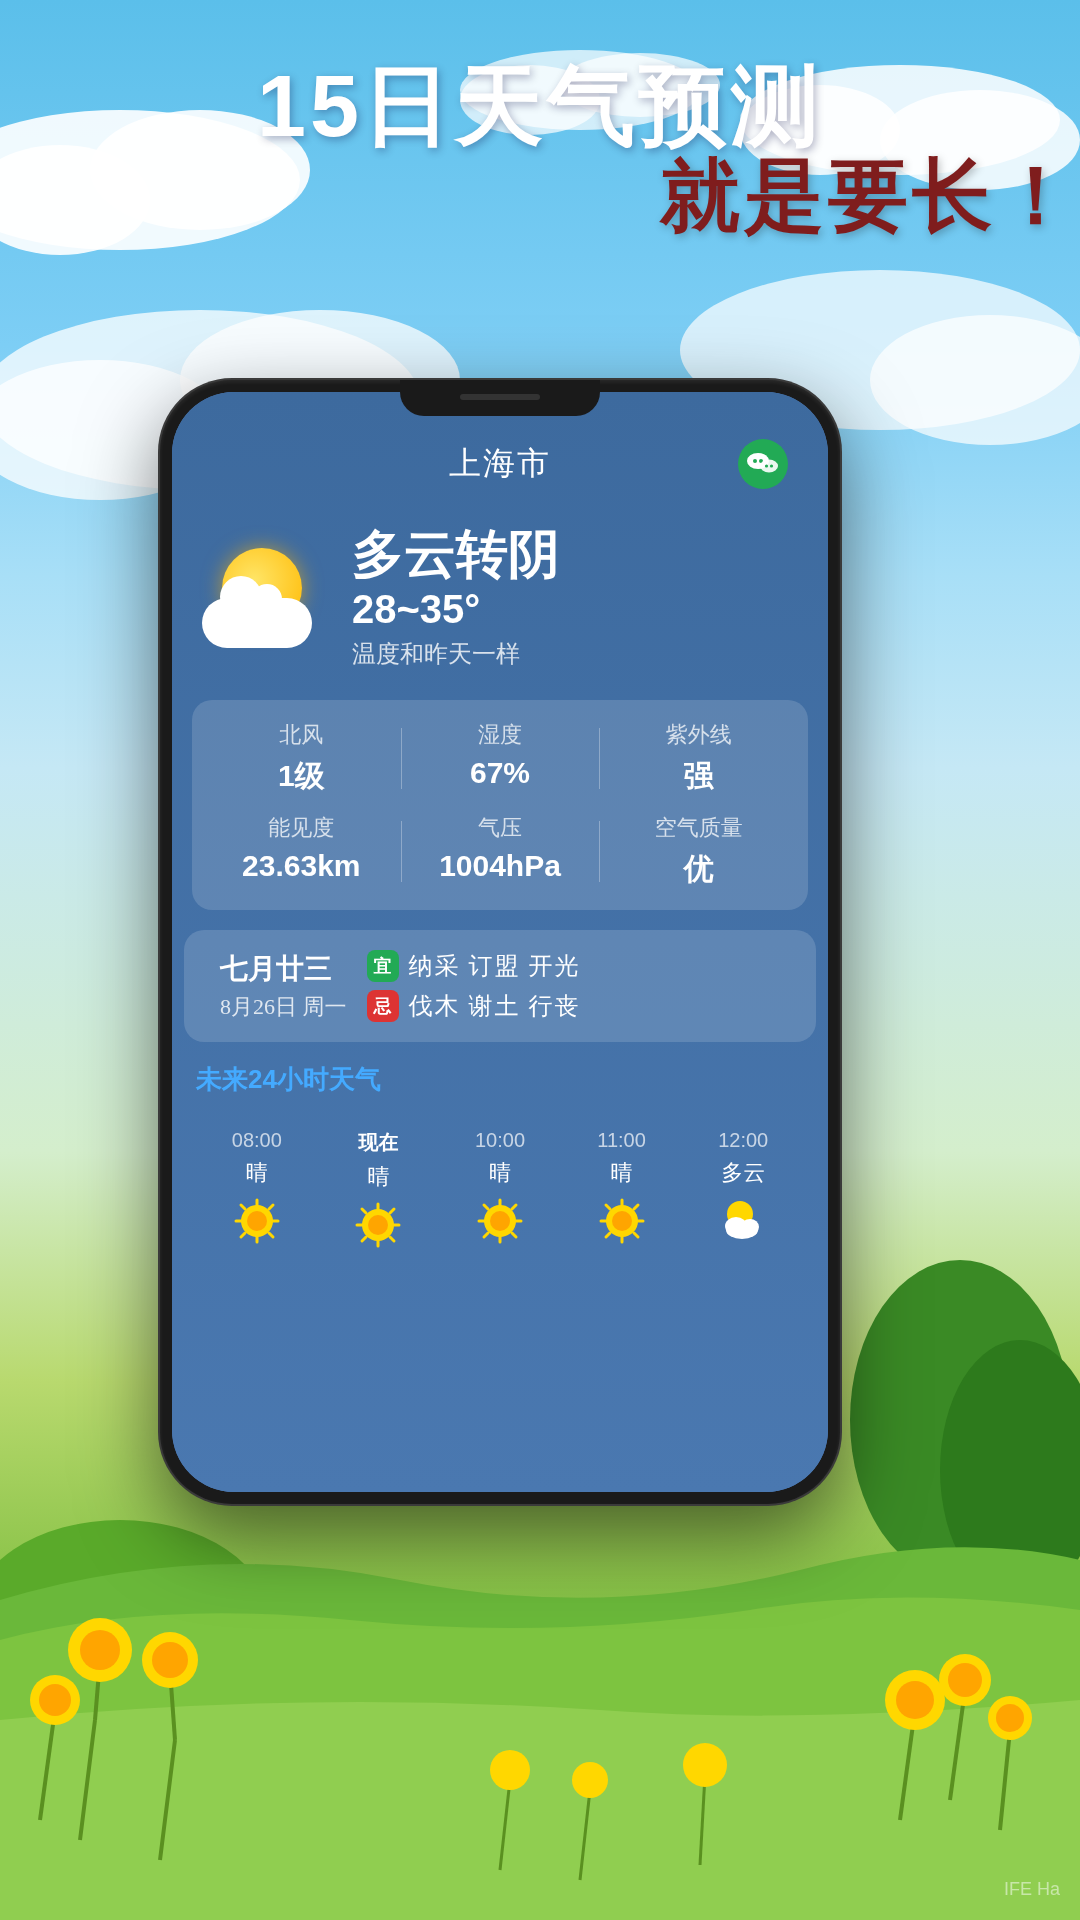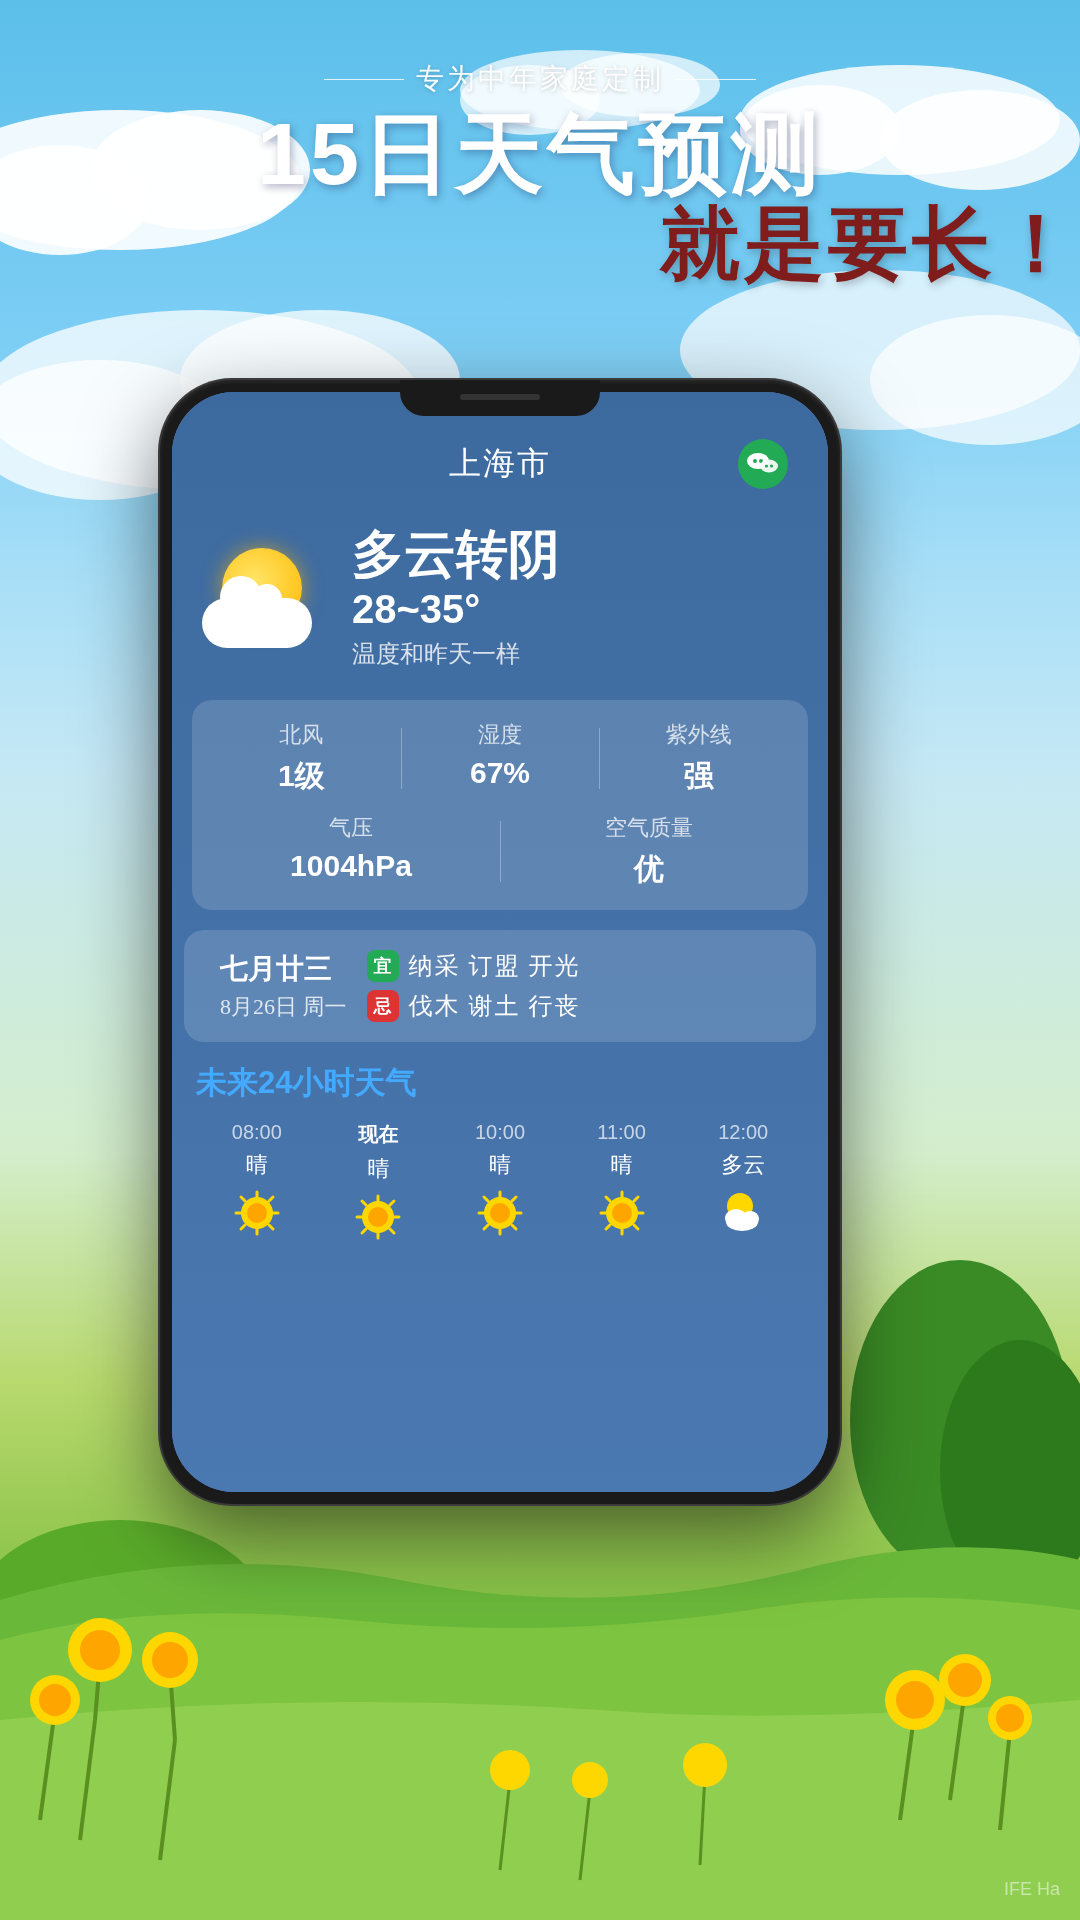--- a/index.html
+++ b/index.html
@@ -370,24 +370,24 @@
       font-size: 24px;
       color: white;
       letter-spacing: 2px;
     }
 
     
     .forecast-section {
       padding: 0 24px 10px;
     }
     .forecast-title {
-      font-size: 31px;
+      font-size: 26px;
       font-weight: 700;
       color: #44aaff;
-      margin-bottom: 17px;
+      margin-bottom: 32px;
     }
     .forecast-scroll {
       display: flex;
       gap: 0;
       overflow: hidden;
     }
     .forecast-item {
       flex: 1;
       text-align: center;
     }
@@ -488,25 +488,20 @@
     <line x1="500" y1="650" x2="510" y2="560" stroke="#5a9020" stroke-width="3"></line>
     <circle cx="510" cy="550" r="20" fill="#FFD700"></circle>
     <line x1="580" y1="660" x2="590" y2="570" stroke="#5a9020" stroke-width="3"></line>
     <circle cx="590" cy="560" r="18" fill="#FFD700"></circle>
     <line x1="700" y1="645" x2="705" y2="555" stroke="#5a9020" stroke-width="3"></line>
     <circle cx="705" cy="545" r="22" fill="#FFD700"></circle>
   </svg>
 </div>
 
 <div class="header-area">
-  <div class="subtitle-line">
-    <div class="dash"></div>
-    <span class="subtitle-text">专为中年家庭定制</span>
-    <div class="dash"></div>
-  </div>
   <div class="main-title">15日天气预测</div>
   <div class="sub-title">就是要长！</div>
 </div>
 
 <div class="phone-wrap">
   <div class="phone-outer">
     <div class="notch-area">
       <div class="speaker"></div>
     </div>
     <div class="phone-inner">
@@ -552,20 +547,24 @@
             <div class="detail-item">
               <span class="detail-label">湿度</span>
               <span class="detail-value">67%</span>
             </div>
             <div class="detail-item">
               <span class="detail-label">紫外线</span>
               <span class="detail-value">强</span>
             </div>
           </div>
           <div class="details-row">
+            <div class="detail-item">
+              <span class="detail-label">能见度</span>
+              <span class="detail-value">23.63km</span>
+            </div>
             <div class="detail-item">
               <span class="detail-label">气压</span>
               <span class="detail-value">1004hPa</span>
             </div>
             <div class="detail-item">
               <span class="detail-label">空气质量</span>
               <span class="detail-value">优</span>
             </div>
           </div>
         </div>

